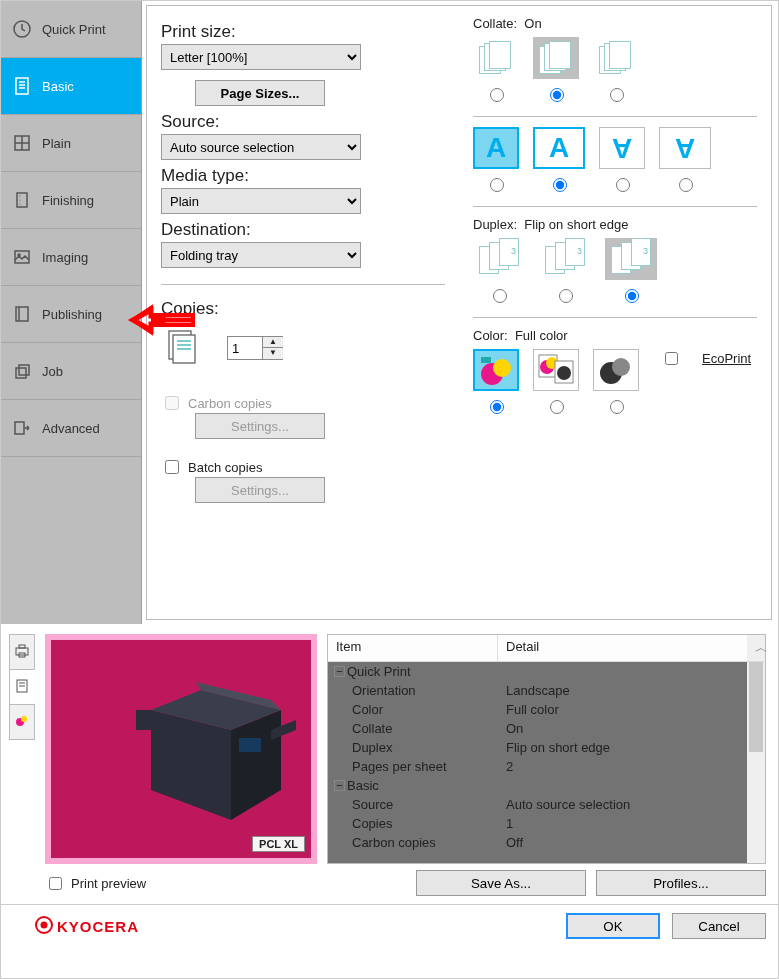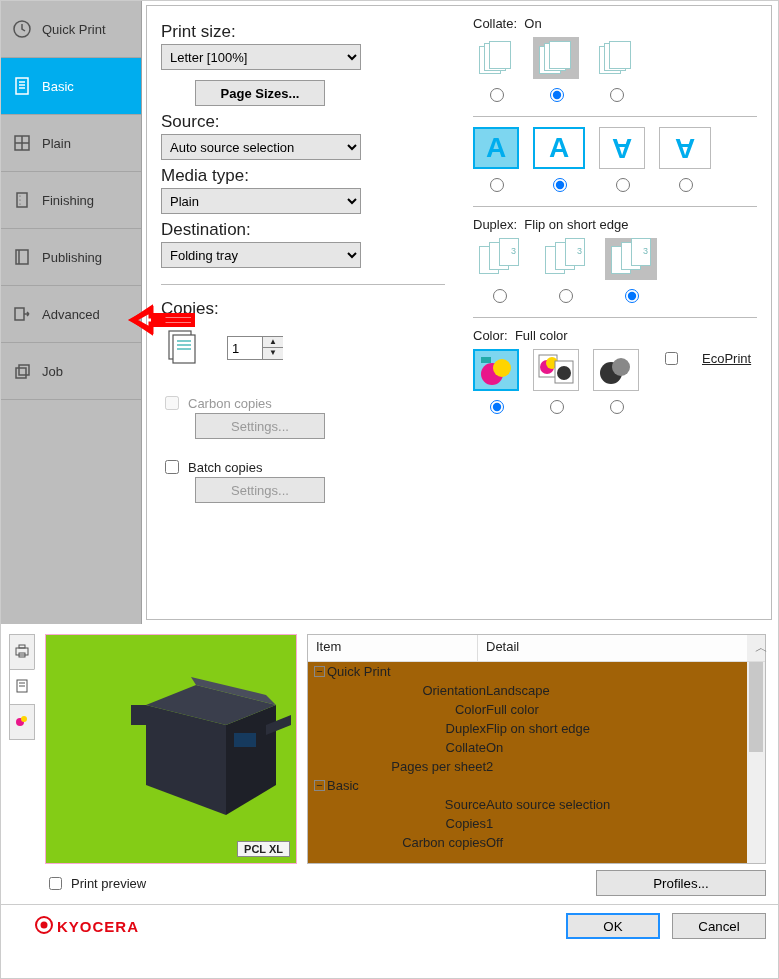--- a/index.html
+++ b/index.html
@@ -99,36 +99,36 @@
     padding: 10px 12px 4px 8px;
   }
   .side-tabs {
     width:26px; display:flex; flex-direction:column;
   }
   .side-tab {
     height:36px; border:1px solid #bbb; background:#f0f0f0; margin-bottom:-1px; display:flex; align-items:center; justify-content:center; cursor:pointer;
   }
   .side-tab.selected { background:#fff; border-right:1px solid #fff; }
   .printer-panel {
-    width: 252px; height:230px; border:1px solid #f9a8d4; background:#84cc16; position:relative;
+    width: 272px; height:230px; border:6px solid #f9a8d4; background:#be185d; position:relative;
   }
   .pclxl {
     position:absolute; bottom:6px; right:6px; border:1px solid #888; padding:1px 6px; font-size:11px; font-weight:bold; background:#f4f4f4;
   }
   .detail-panel {
-    flex:1; border:1px solid #bbb; background:#a16207; display:flex; flex-direction:column;
+    flex:1; border:1px solid #bbb; background:#737373; display:flex; flex-direction:column;
   }
   .detail-head { display:flex; border-bottom:1px solid #ddd; background:#fdfdfd; }
   .detail-head div { padding:4px 8px; font-size:13px; }
   .dh-item { width:170px; border-right:1px solid #ddd;}
   .dh-detail { flex:1; }
   .dh-scroll { width:18px; text-align:center; color:#777; background:#efefef;}
   .detail-body { flex:1; position:relative; overflow:hidden; }
   .drow { display:flex; padding:2px 8px 2px 24px; font-size:13px; }
-  .drow .ditem { width:154px;text-align:right; }
+  .drow .ditem { width:154px; }
   .drow .ddetail { flex:1; }
   .dgroup { padding:2px 8px 2px 6px; font-size:13px; display:flex; align-items:center; gap:2px;}
   .dgroup .box { width:11px; height:11px; border:1px solid #888; font-size:11px; line-height:9px; text-align:center; cursor:pointer;}
   .scrollbar { position:absolute; right:0; top:0; bottom:0; width:18px; background:#efefef;}
   .scrollbar .thumb { position:absolute; top:0; left:2px; right:2px; height:90px; background:#c8c8c8;}
   .below-row {
     display:flex; padding: 2px 12px 8px 44px; align-items:center;
   }
   .below-row .ppv { display:flex; align-items:center; gap:6px;}
   .below-row .spacer { flex:1; }
@@ -204,43 +204,53 @@
             <circle cx="8" cy="6" r="0.6" fill="#555" stroke="none"></circle>
             <circle cx="8" cy="10" r="0.6" fill="#555" stroke="none"></circle>
             <circle cx="8" cy="14" r="0.6" fill="#555" stroke="none"></circle>
           </svg>
         </span>
       <span>Finishing</span>
     </div>
     <div class="sidebar-item">
       <span class="sidebar-icon">
           <svg width="20" height="20" viewBox="0 0 20 20" fill="none" stroke-width="1.5">
+            <rect x="3" y="4" width="14" height="12"></rect>
+            <path d="M3 13l4-4 3 3 3-3 4 4"></path>
+            <circle cx="7" cy="8" r="1"></circle>
+          </svg>
+        </span>
+      <span>Imaging</span>
+    </div>
+    <div class="sidebar-item">
+      <span class="sidebar-icon">
+          <svg width="20" height="20" viewBox="0 0 20 20" fill="none" stroke-width="1.5">
             <rect x="4" y="3" width="12" height="14"></rect>
             <line x1="7" y1="3" x2="7" y2="17"></line>
           </svg>
         </span>
       <span>Publishing</span>
     </div>
     <div class="sidebar-item">
       <span class="sidebar-icon">
           <svg width="20" height="20" viewBox="0 0 20 20" fill="none" stroke-width="1.5">
+            <rect x="4" y="7" width="10" height="10"></rect>
+            <rect x="7" y="4" width="10" height="10"></rect>
+          </svg>
+        </span>
+      <span>Job</span>
+    </div>
+    <div class="sidebar-item">
+      <span class="sidebar-icon">
+          <svg width="20" height="20" viewBox="0 0 20 20" fill="none" stroke-width="1.5">
             <rect x="3" y="4" width="9" height="12"></rect>
             <path d="M12 10h5m0 0l-2-2m2 2l-2 2"></path>
           </svg>
         </span>
       <span>Advanced</span>
-    </div>
-    <div class="sidebar-item">
-      <span class="sidebar-icon">
-          <svg width="20" height="20" viewBox="0 0 20 20" fill="none" stroke-width="1.5">
-            <rect x="4" y="7" width="10" height="10"></rect>
-            <rect x="7" y="4" width="10" height="10"></rect>
-          </svg>
-        </span>
-      <span>Job</span>
     </div>
   </div>
 
   <div class="main-panel" style="position:relative;">
 
     <div class="col">
       <div class="label">Print size:</div>
       <select class="field"><option>Letter  [100%]</option></select>
 
       <div style="height:10px"></div>
@@ -488,26 +498,26 @@
           </div>
         <div class="drow">
             <div class="ditem">Orientation</div>
             <div class="ddetail">Landscape</div>
           </div>
         <div class="drow">
             <div class="ditem">Color</div>
             <div class="ddetail">Full color</div>
           </div>
         <div class="drow">
+            <div class="ditem">Collate</div>
+            <div class="ddetail">On</div>
+          </div>
+        <div class="drow">
             <div class="ditem">Duplex</div>
             <div class="ddetail">Flip on short edge</div>
-          </div>
-        <div class="drow">
-            <div class="ditem">Collate</div>
-            <div class="ddetail">On</div>
           </div>
         <div class="drow">
             <div class="ditem">Pages per sheet</div>
             <div class="ddetail">2</div>
           </div>
         <div class="dgroup">
             <span class="box">−</span>
             <span>Basic</span>
           </div>
         <div class="drow">
@@ -528,20 +538,21 @@
       </div>
     </div>
   </div>
 
   <div class="below-row">
     <label class="ppv">
       <input type="checkbox" style="">
       <span>Print preview</span>
     </label>
     <div class="spacer"></div>
+    <button>Save As...</button>
     <button>Profiles...</button>
   </div>
 
   <div class="footer">
     <div class="brand">
       <span><svg width="18" height="18">
             <circle cx="9" cy="9" r="8" fill="none" stroke="#e20613" stroke-width="2"></circle>
             <circle cx="9" cy="9" r="3.5" fill="#e20613"></circle>
           </svg></span>
       <span>KYOCERA</span>

